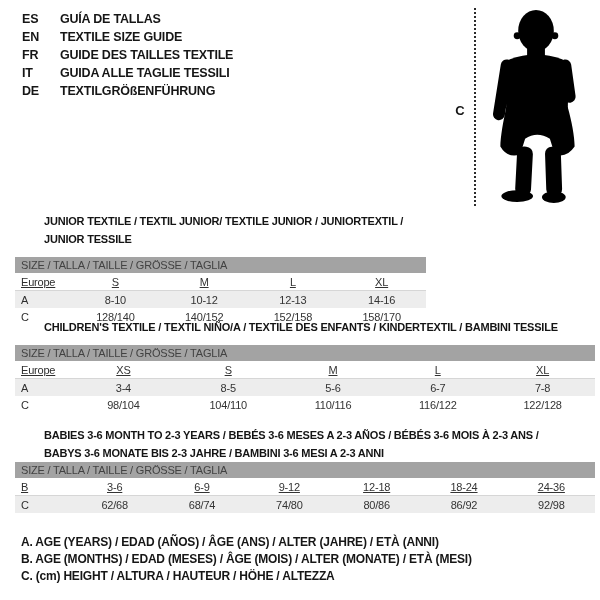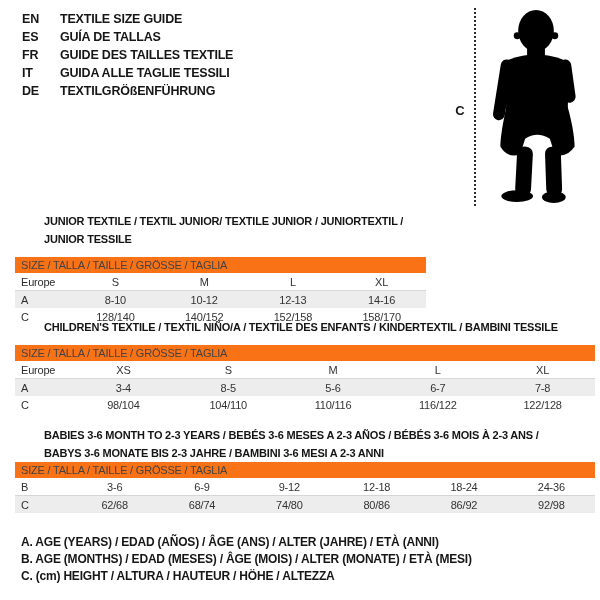--- a/index.html
+++ b/index.html
@@ -24,54 +24,54 @@
   .height-line { position: absolute; left: 29px; top: 8px; height: 198px; width: 0; border-left: 2px dotted #2b2b2b; }
   .height-label { position: absolute; left: 7px; top: 103px; width: 16px; text-align: center; font-size: 13px; font-weight: bold; color: #161616; }
   .silhouette { position: absolute; left: 37px; top: 8px; }
 
   
   .sec { left: 15px; }
   .sec-title { font-size: 11px; font-weight: bold; letter-spacing: -0.2px; color: #141414; line-height: 18px; margin: 0 0 9px 6px; }
   .sec-title .tline { display: block; margin-left: 23px; }
   .sec3 .sec-title { margin-bottom: 0; }
   .size-bar {
-    background: #f97316; color: #424242;
+    background: #a3a3a3; color: #424242;
     font-size: 11px; letter-spacing: -0.2px;
     height: 16px; line-height: 16px;
     padding-left: 6px;
   }
   table.size-table { width: 100%; border-collapse: collapse; table-layout: fixed; }
   table.size-table td {
     font-size: 11px; color: #333333; letter-spacing: -0.2px;
     height: 17px; padding: 0; text-align: center;
     overflow: hidden; white-space: nowrap;
   }
   table.size-table td.rowlabel { width: 50px; text-align: left; padding-left: 6px; color: #2e2e2e; }
   tr.shaded { background: #ededed; }
-  tr.first-body-row td { border-bottom: 1px solid #d6d6d6; }
+  tr.first-body-row td { border-bottom: 1px solid #d6d6d6; text-decoration: underline; }
 
   
   .legend { left: 21px; top: 534px; }
   .legend-line { font-size: 12px; font-weight: bold; letter-spacing: -0.2px; line-height: 17px; color: #161616; }
 
   .sec1 { top: 212px; width: 411px; }
   .sec2 { top: 318px; width: 580px; }
   .sec3 { top: 426px; width: 580px; }
 </style>
 </head>
 <body>
 
 <div class="abs lang-list">
   <div class="lang-row">
+    <span class="lang-code">ES</span>
+    <span class="lang-label">GUÍA DE TALLAS</span>
+  </div>
+  <div class="lang-row">
     <span class="lang-code">EN</span>
     <span class="lang-label">TEXTILE SIZE GUIDE</span>
-  </div>
-  <div class="lang-row">
-    <span class="lang-code">ES</span>
-    <span class="lang-label">GUÍA DE TALLAS</span>
   </div>
   <div class="lang-row">
     <span class="lang-code">FR</span>
     <span class="lang-label">GUIDE DES TAILLES TEXTILE</span>
   </div>
   <div class="lang-row">
     <span class="lang-code">IT</span>
     <span class="lang-label">GUIDA ALLE TAGLIE TESSILI</span>
   </div>
   <div class="lang-row">

